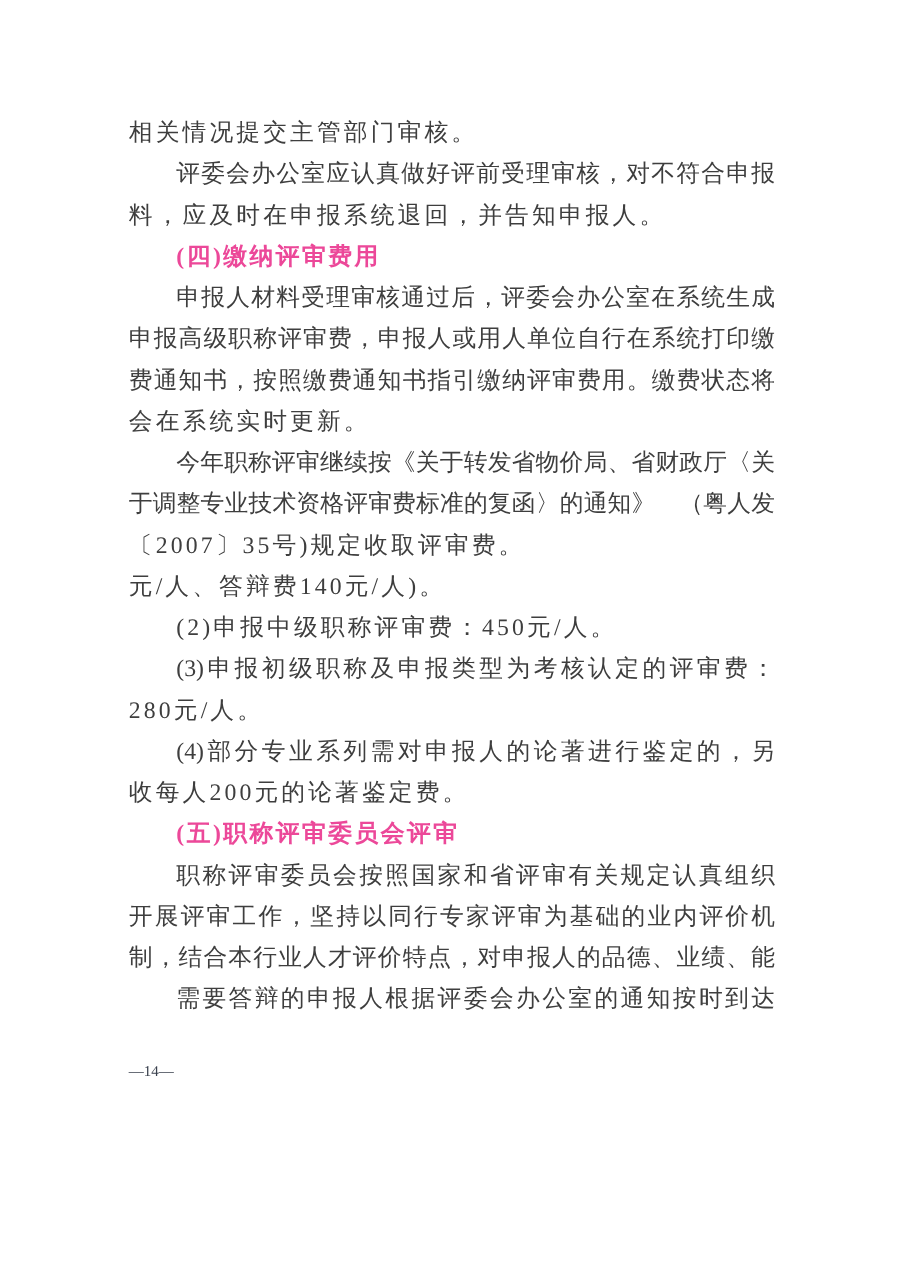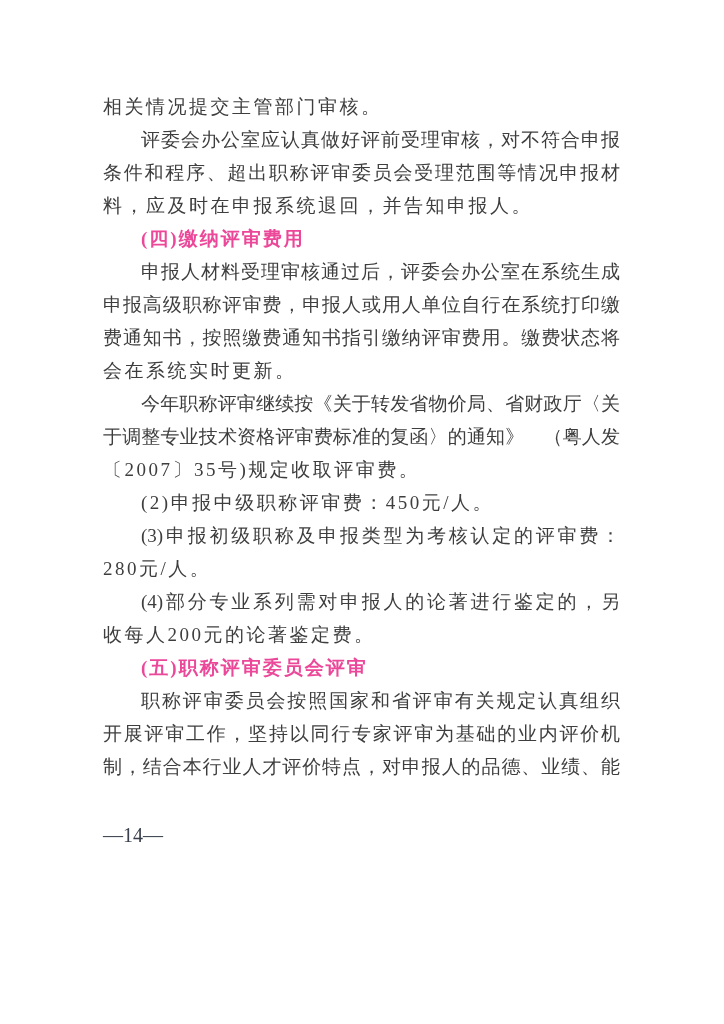--- a/index.html
+++ b/index.html
@@ -41,48 +41,49 @@
   }
   .line.ind {
     text-indent: 38px;
   }
   .line.heading {
     font-weight: bold;
     color: #ec4899;
     letter-spacing: 2px;
   }
   .footer {
-    margin-top: 42px;
-    font-size: 20px;
+    margin-top: 31px;
+    font-size: 12px;
     line-height: 20px;
     color: #39404d;
     letter-spacing: 0;
   }
 </style>
 </head>
 <body>
 
 <div class="page">
   <div class="doc-body">
     <div class="line">相关情况提交主管部门审核。</div>
     <div class="line ind fill">评委会办公室应认真做好评前受理审核，对不符合申报</div>
-    <div class="line fill">条件和程序、超出职称评审委员会受理范围等情况申报材</div>
     <div class="line">料，应及时在申报系统退回，并告知申报人。</div>
     <div class="line ind heading">(四)缴纳评审费用</div>
     <div class="line ind fill">申报人材料受理审核通过后，评委会办公室在系统生成</div>
     <div class="line fill">申报高级职称评审费，申报人或用人单位自行在系统打印缴</div>
     <div class="line fill">费通知书，按照缴费通知书指引缴纳评审费用。缴费状态将</div>
     <div class="line">会在系统实时更新。</div>
     <div class="line ind fill">今年职称评审继续按《关于转发省物价局、省财政厅〈关</div>
     <div class="line fill">于调整专业技术资格评审费标准的复函〉的通知》　（粤人发</div>
     <div class="line">〔2007〕35号)规定收取评审费。</div>
+    <div class="line">元/人、答辩费140元/人)。</div>
     <div class="line ind">(2)申报中级职称评审费：450元/人。</div>
     <div class="line ind fill">(3)申报初级职称及申报类型为考核认定的评审费：</div>
     <div class="line">280元/人。</div>
     <div class="line ind fill">(4)部分专业系列需对申报人的论著进行鉴定的，另</div>
     <div class="line">收每人200元的论著鉴定费。</div>
     <div class="line ind heading">(五)职称评审委员会评审</div>
     <div class="line ind fill">职称评审委员会按照国家和省评审有关规定认真组织</div>
     <div class="line fill">开展评审工作，坚持以同行专家评审为基础的业内评价机</div>
     <div class="line fill">制，结合本行业人才评价特点，对申报人的品德、业绩、能</div>
+    <div class="line ind fill">需要答辩的申报人根据评委会办公室的通知按时到达</div>
   </div>
   <div class="footer">—14—</div>
 </div>
 
 </body></html>

